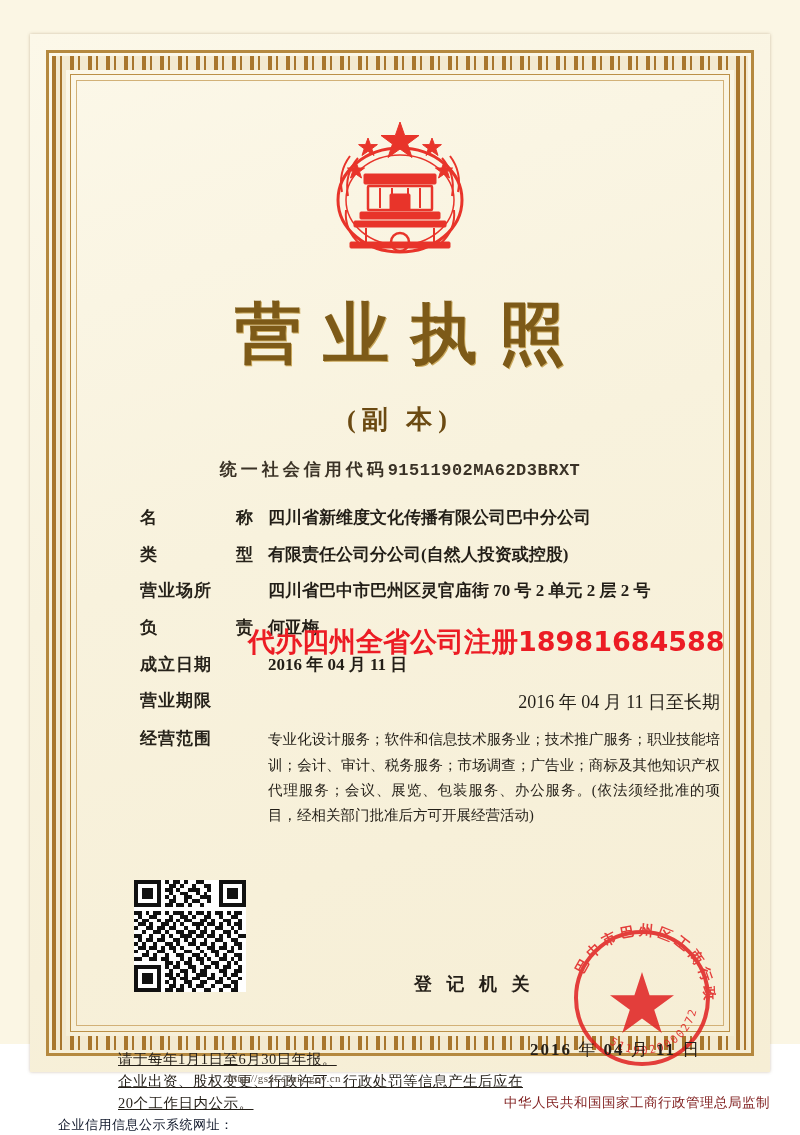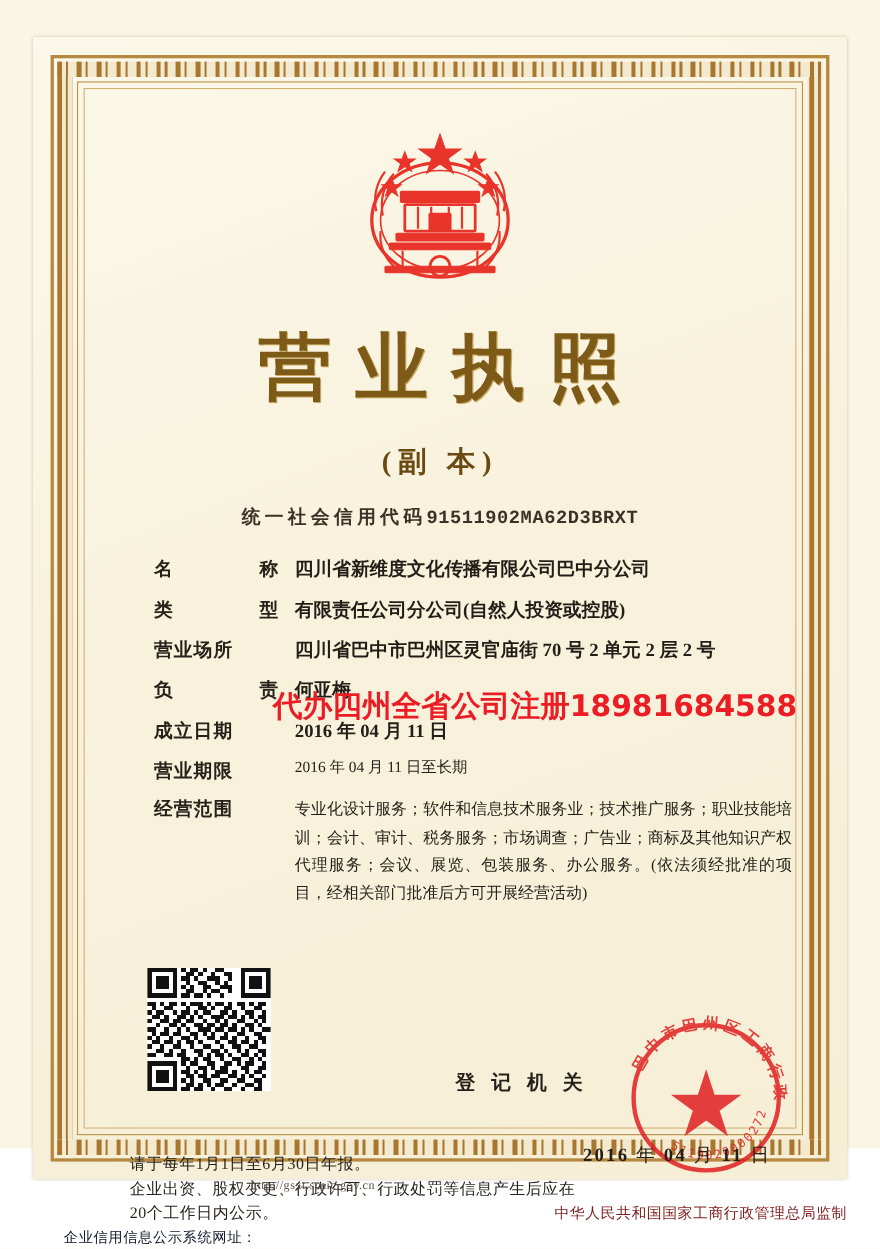--- a/index.html
+++ b/index.html
@@ -148,21 +148,21 @@
   }
   .row .lbl span { display: inline-block; }
   .row .val {
     font-size: 16px;
     color: #221e17;
     line-height: 1.45;
     flex: 1;
   }
   .row.big .val { font-size: 17px; font-weight: bold; }
   .row.scope .val { font-size: 14.5px; line-height: 1.75; text-align: justify; }
-  .row.small .val { font-size: 14px; }
+  .row.small .val { font-size: 18px; text-align: right; }
 
   
   .ad-text {
     position: absolute;
     left: 218px;
     top: 590px;
     font-size: 27px;
     font-weight: bold;
     color: #ec1c24;
     letter-spacing: 0px;
@@ -212,20 +212,21 @@
 
   
   .notes {
     position: absolute;
     left: 88px;
     top: 1015px;
     font-size: 14.5px;
     color: #241f18;
     line-height: 1.5;
     letter-spacing: 0.5px;
+    text-decoration: underline;
   }
   .url-small {
     position: absolute;
     left: 228px;
     top: 1072px;
     font-size: 11px;
     font-family: Liberation Serif, serif;
     color: #5b5247;
     letter-spacing: 0.5px;
   }

